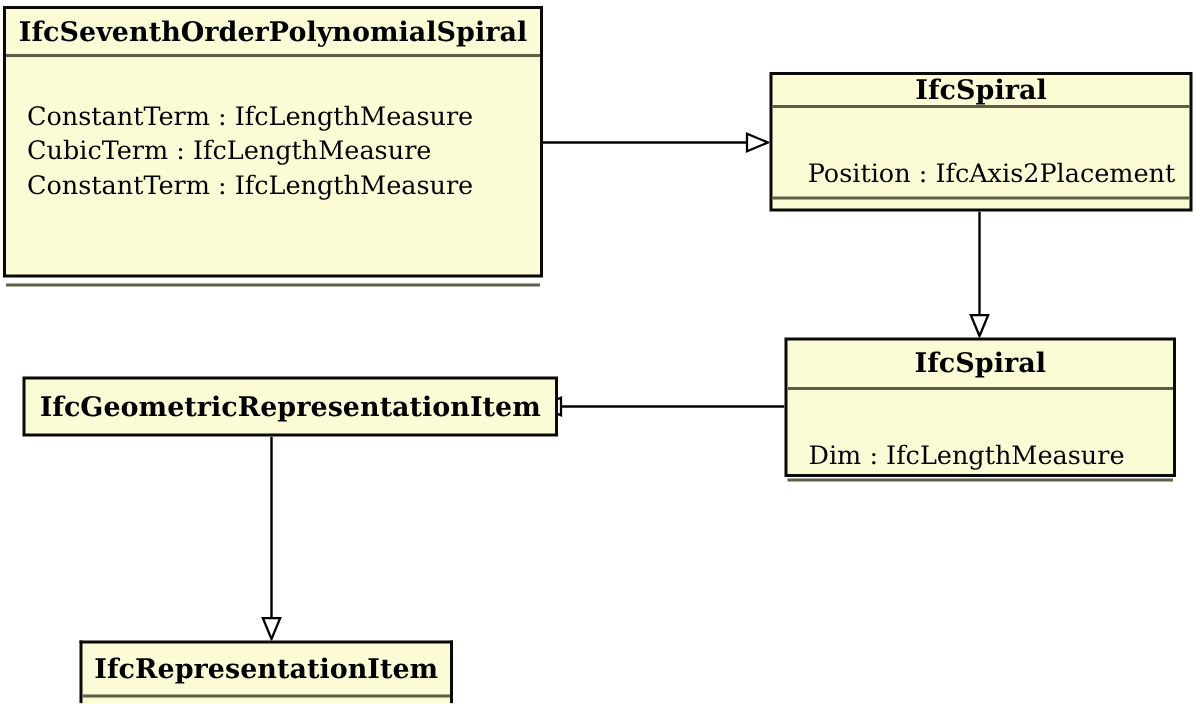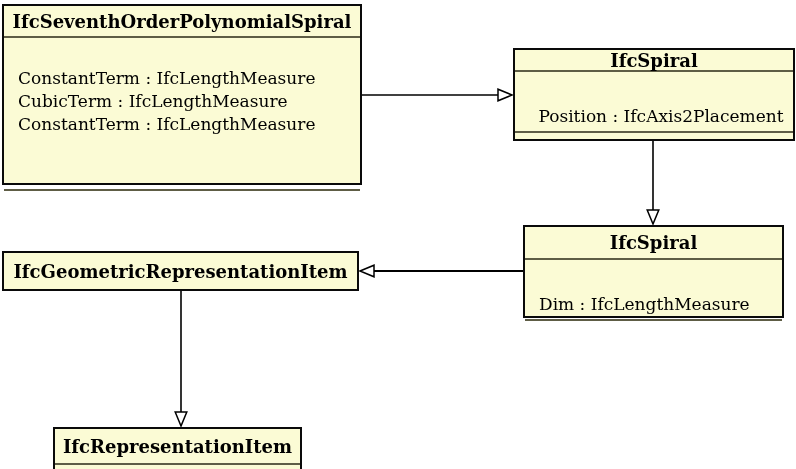--- a/index.html
+++ b/index.html
@@ -65,21 +65,21 @@
   #box-spiral7 .uml-attrs { height: 129px; }
 
   #box-spiral        { left: 513px; top: 48px;  width: 282px; height: 93px; }
   #box-spiral .uml-title  { height: 22px; }
   #box-spiral .uml-attrs  { height: 37px; line-height: 30px; text-align: center; }
 
   #box-curve         { left: 523px; top: 225px; width: 261px; height: 93px; }
   #box-curve .uml-title   { height: 33px; }
   #box-curve .uml-attrs   { height: 37px; line-height: 30px; }
 
-  #box-geomrepitem   { left: 2px;   top: 251px; width: 357px; height: 40px; align-items: center; }
+  #box-geomrepitem   { left: 15px;   top: 251px; width: 357px; height: 40px; align-items: center; }
   #box-geomrepitem .uml-title { height: 36px; }
 
   #box-repitem       { left: 53px;  top: 427px; width: 249px; height: 42px; border-bottom: none; }
   #box-repitem .uml-title { height: 36px; }
 </style>
 </head>
 <body>
 
 <div class="canvas">
 

